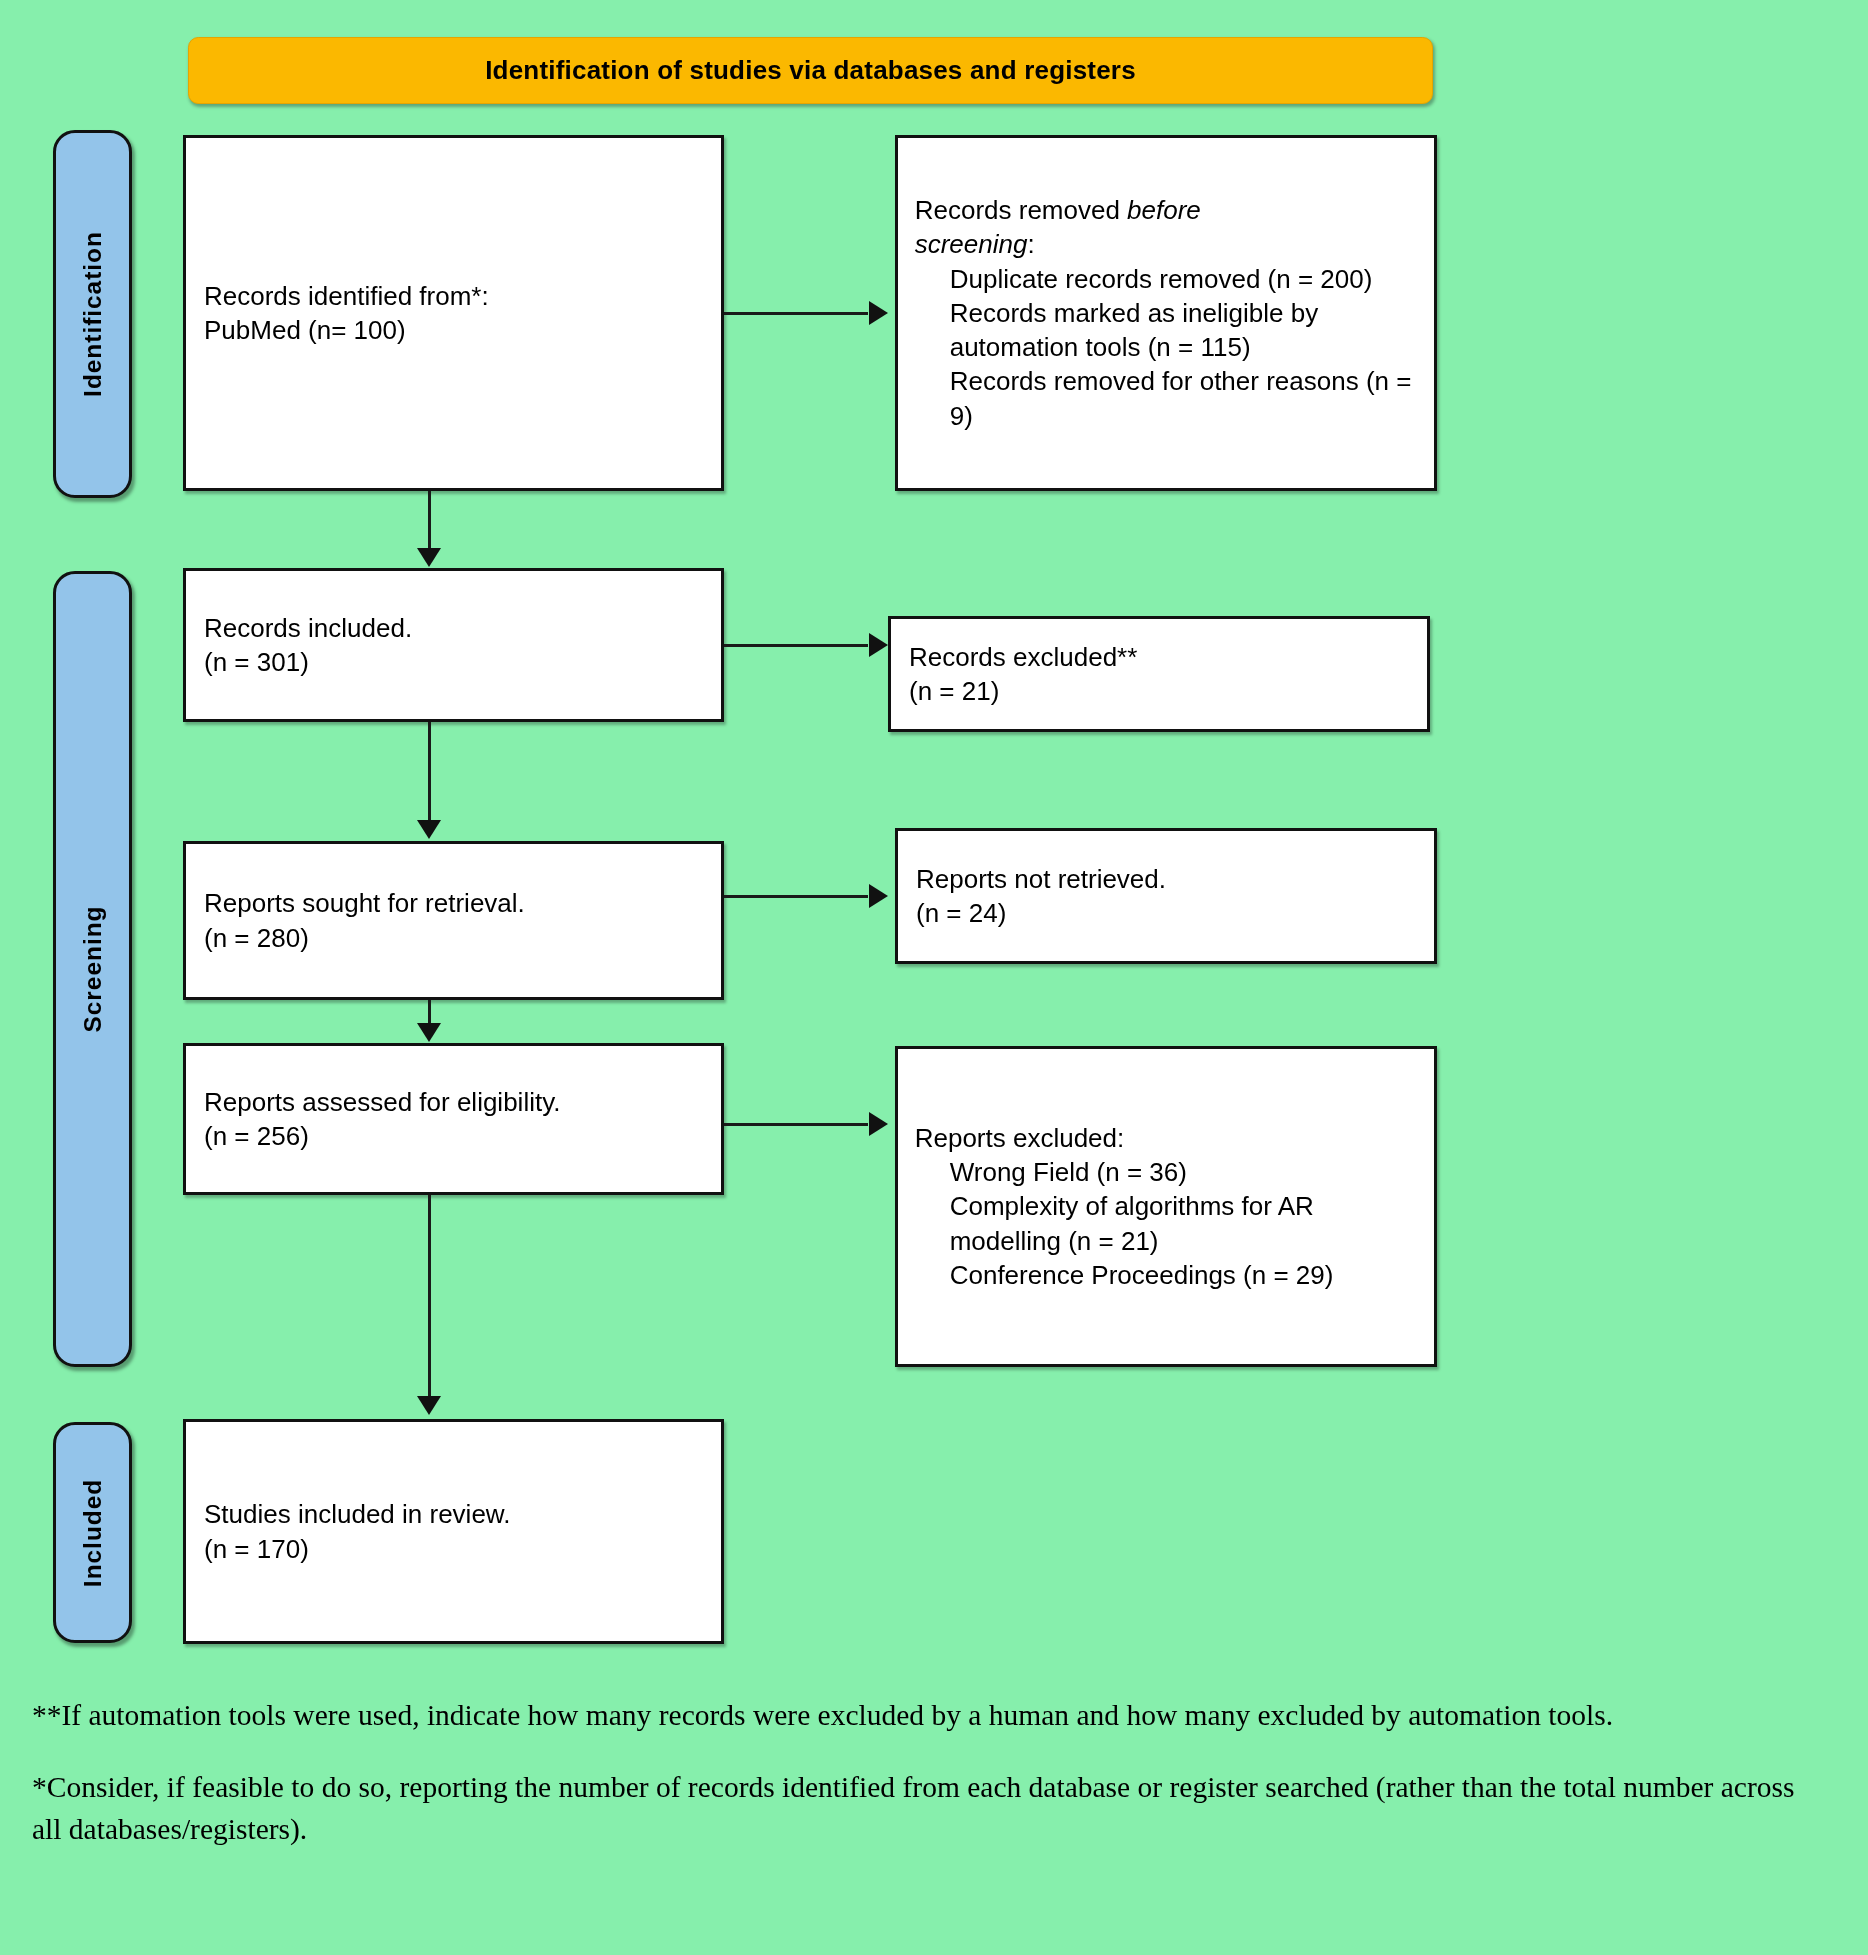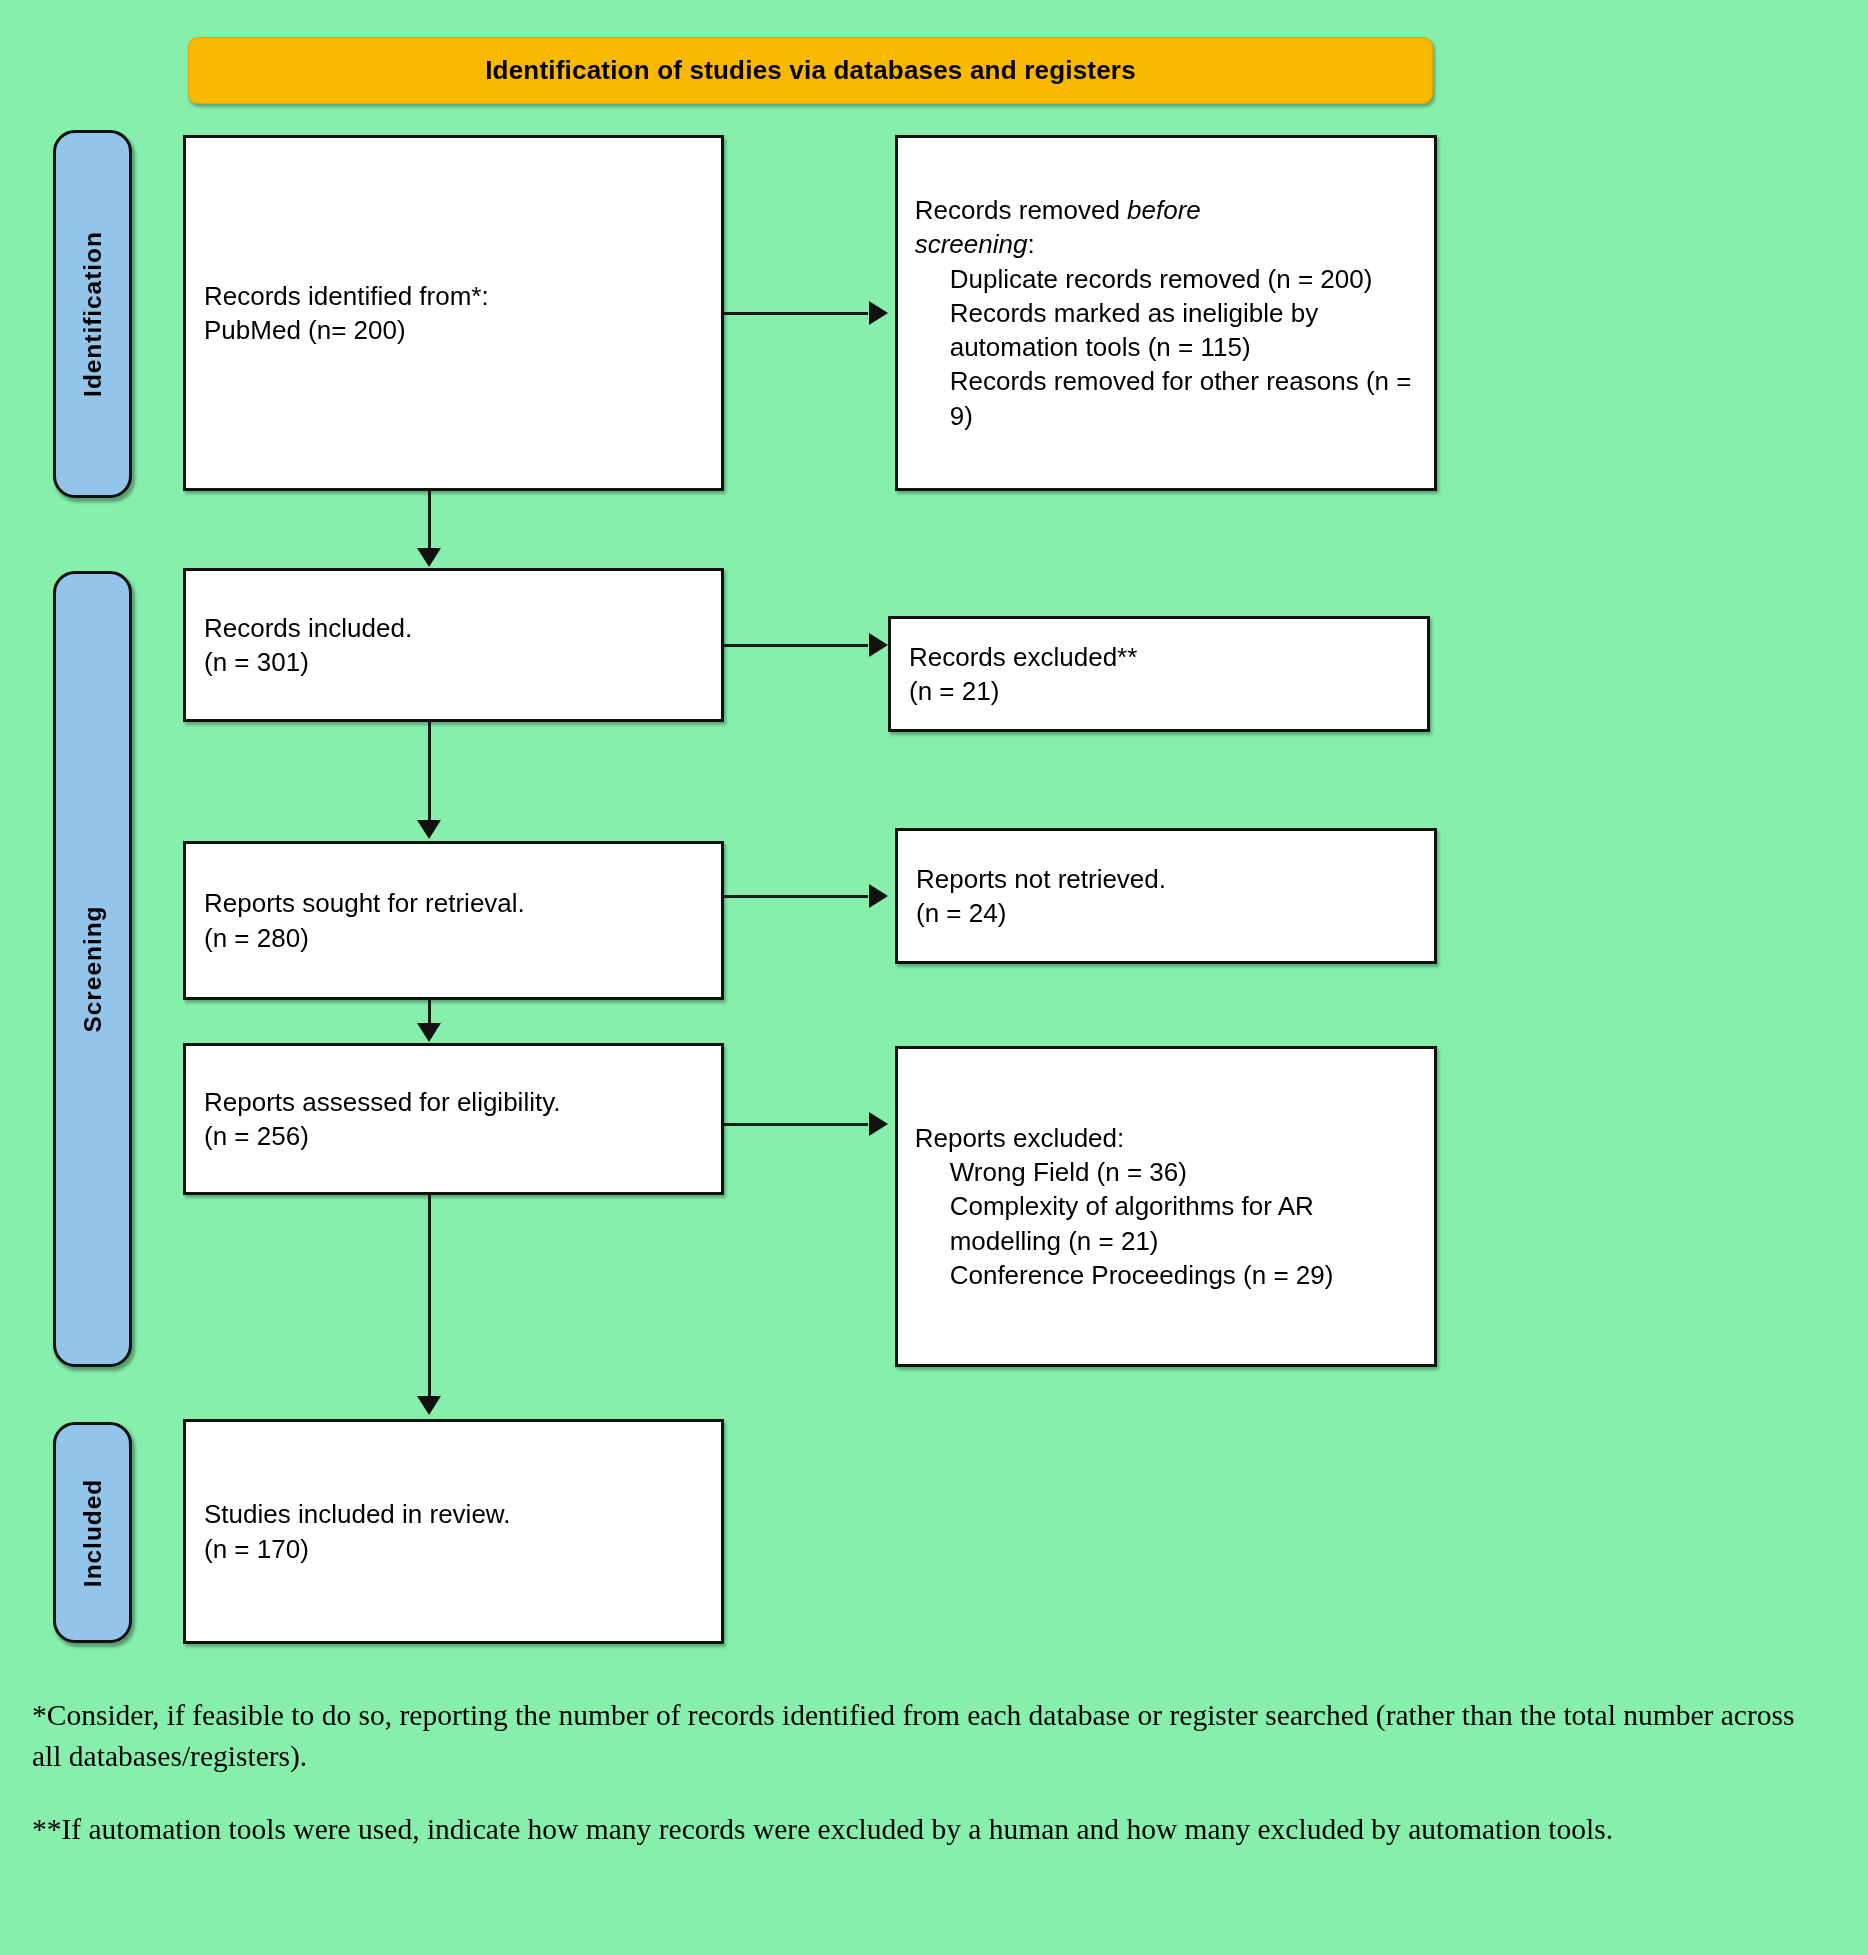--- a/index.html
+++ b/index.html
@@ -155,21 +155,21 @@
     <span class="pill-label">Screening</span>
   </div>
 
   <div class="pill" style="left:53px; top:1422px; width:79px; height:221px;">
     <span class="pill-label">Included</span>
   </div>
 
   <div class="box" style="left:183px; top:135px; width:541px; height:356px;">
     <div class="box-inner">
       <p>Records identified from*:</p>
-      <p>PubMed (n= 200)</p>
+      <p>PubMed (n= 100)</p>
     </div>
   </div>
 
   <div class="box" style="left:895px; top:135px; width:542px; height:356px;">
     <div class="box-inner" style="padding:0 16.7px;">
       <p><span>Records removed </span><em class="ital">before</em><br><em class="ital">screening</em><span>:</span></p>
       <p class="hang">Duplicate records removed (n = 200)</p>
       <p class="hang">Records marked as ineligible by automation tools (n = 115)</p>
       <p class="hang">Records removed for other reasons (n = 9)</p>
     </div>
@@ -244,18 +244,18 @@
   <div class="arrow-down" style="left:417px; top:1396px;"></div>
 
   <div class="box" style="left:183px; top:1419px; width:541px; height:225px;">
     <div class="box-inner">
       <p>Studies included in review.</p>
       <p>(n = 170)</p>
     </div>
   </div>
 
   <div class="footnotes">
+    <p class="footnote">**If automation tools were used, indicate how many records were excluded by a human and how many excluded by automation tools.</p>
     <p class="footnote">*Consider, if feasible to do so, reporting the number of records identified from each database or register searched (rather than the total number across all databases/registers).</p>
-    <p class="footnote">**If automation tools were used, indicate how many records were excluded by a human and how many excluded by automation tools.</p>
   </div>
 
 </div>
 
 
 </body></html>

